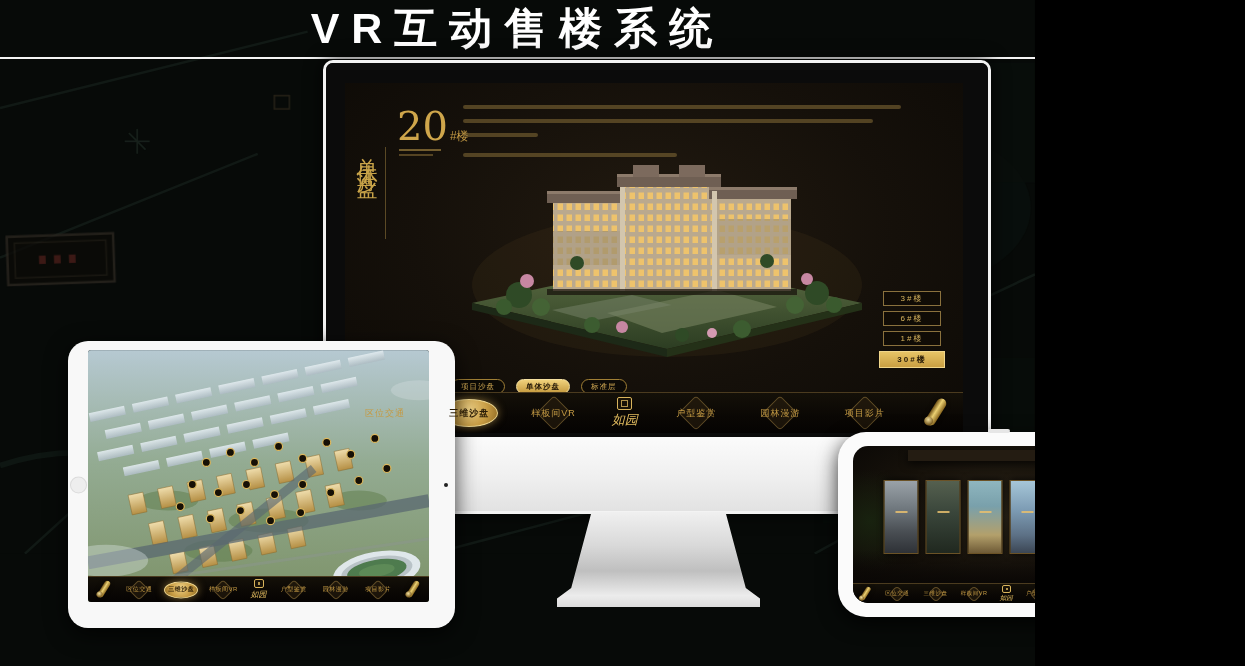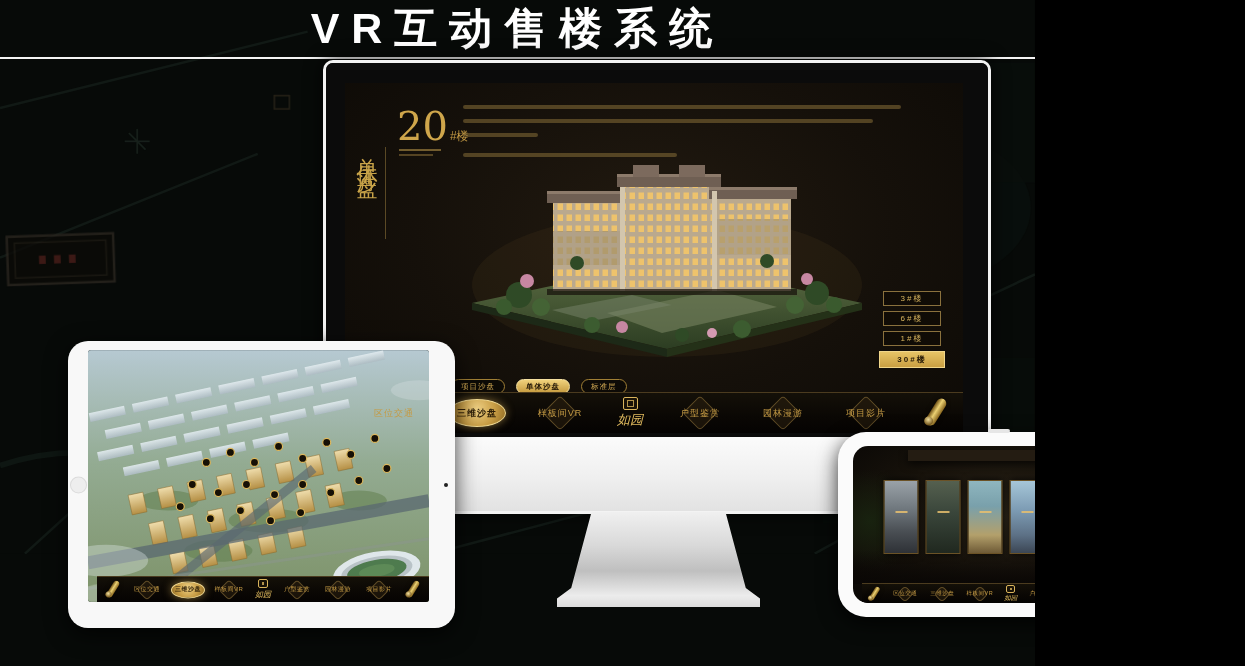--- a/index.html
+++ b/index.html
@@ -49,21 +49,21 @@
     justify-content:center;letter-spacing:2px;cursor:pointer;}
   .fbtn--active{width:64px;height:15px;background:linear-gradient(180deg,#e5c express 066,#c99f42);
     background:linear-gradient(180deg,#e7c466,#c99f42);color:#241806;font-weight:bold;border-color:#f0d68a;}
 
   .subtabs{position:absolute;left:106px;top:296px;display:flex;gap:11px;}
   .stab{height:13px;padding:0 9px;border-radius:8px;border:1px solid #a07f35;color:#cfa752;
     background:rgba(8,6,3,.6);font-size:7.5px;display:flex;align-items:center;letter-spacing:1px;cursor:pointer;}
   .stab--active{background:linear-gradient(180deg,#f0d27c,#c59a3e);color:#241806;border-color:#f5e0a0;font-weight:bold;}
 
   
-  .navbar{position:absolute;left:9px;right:0;bottom:0;display:flex;align-items:center;
+  .navbar{position:absolute;left:0;right:0;bottom:0;display:flex;align-items:center;
     justify-content:space-between;background:linear-gradient(180deg,#141008 0%,#0a0704 60%,#050302 100%);
     border-top:1px solid rgba(205,165,85,.35);}
   .nav-item{position:relative;display:flex;align-items:center;justify-content:center;cursor:pointer;}
   .emblem{position:absolute;left:50%;top:50%;transform:translate(-50%,-50%) rotate(45deg);
     border:1px solid rgba(205,165,85,.38);background:rgba(45,33,15,.5);border-radius:4px;}
   .nav-item--active .emblem{transform:translate(-50%,-50%);border-radius:50%;
     background:radial-gradient(circle at 50% 35%,#eed084 0%,#c79c44 55%,#8a6520 100%);
     border-color:#f0d890;box-shadow:0 0 9px rgba(222,180,90,.55);}
   .nav-label{position:relative;z-index:1;color:#c49a44;letter-spacing:1px;white-space:nowrap;}
   .nav-item--active .nav-label{color:#2a1c06;font-weight:bold;}

